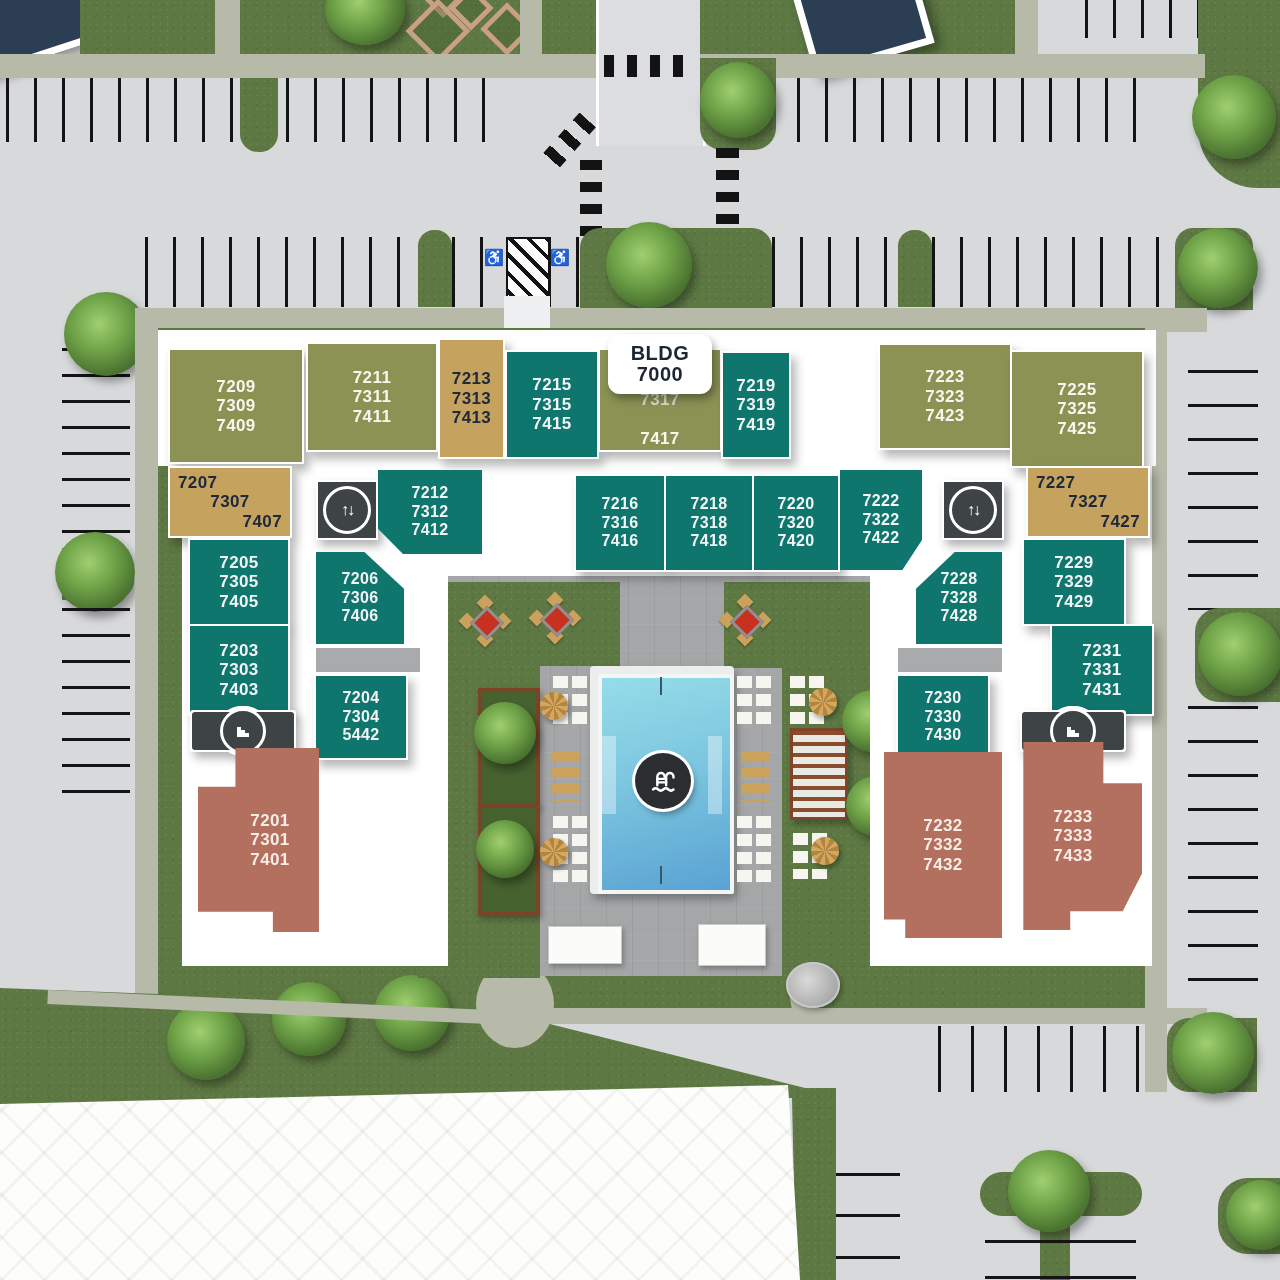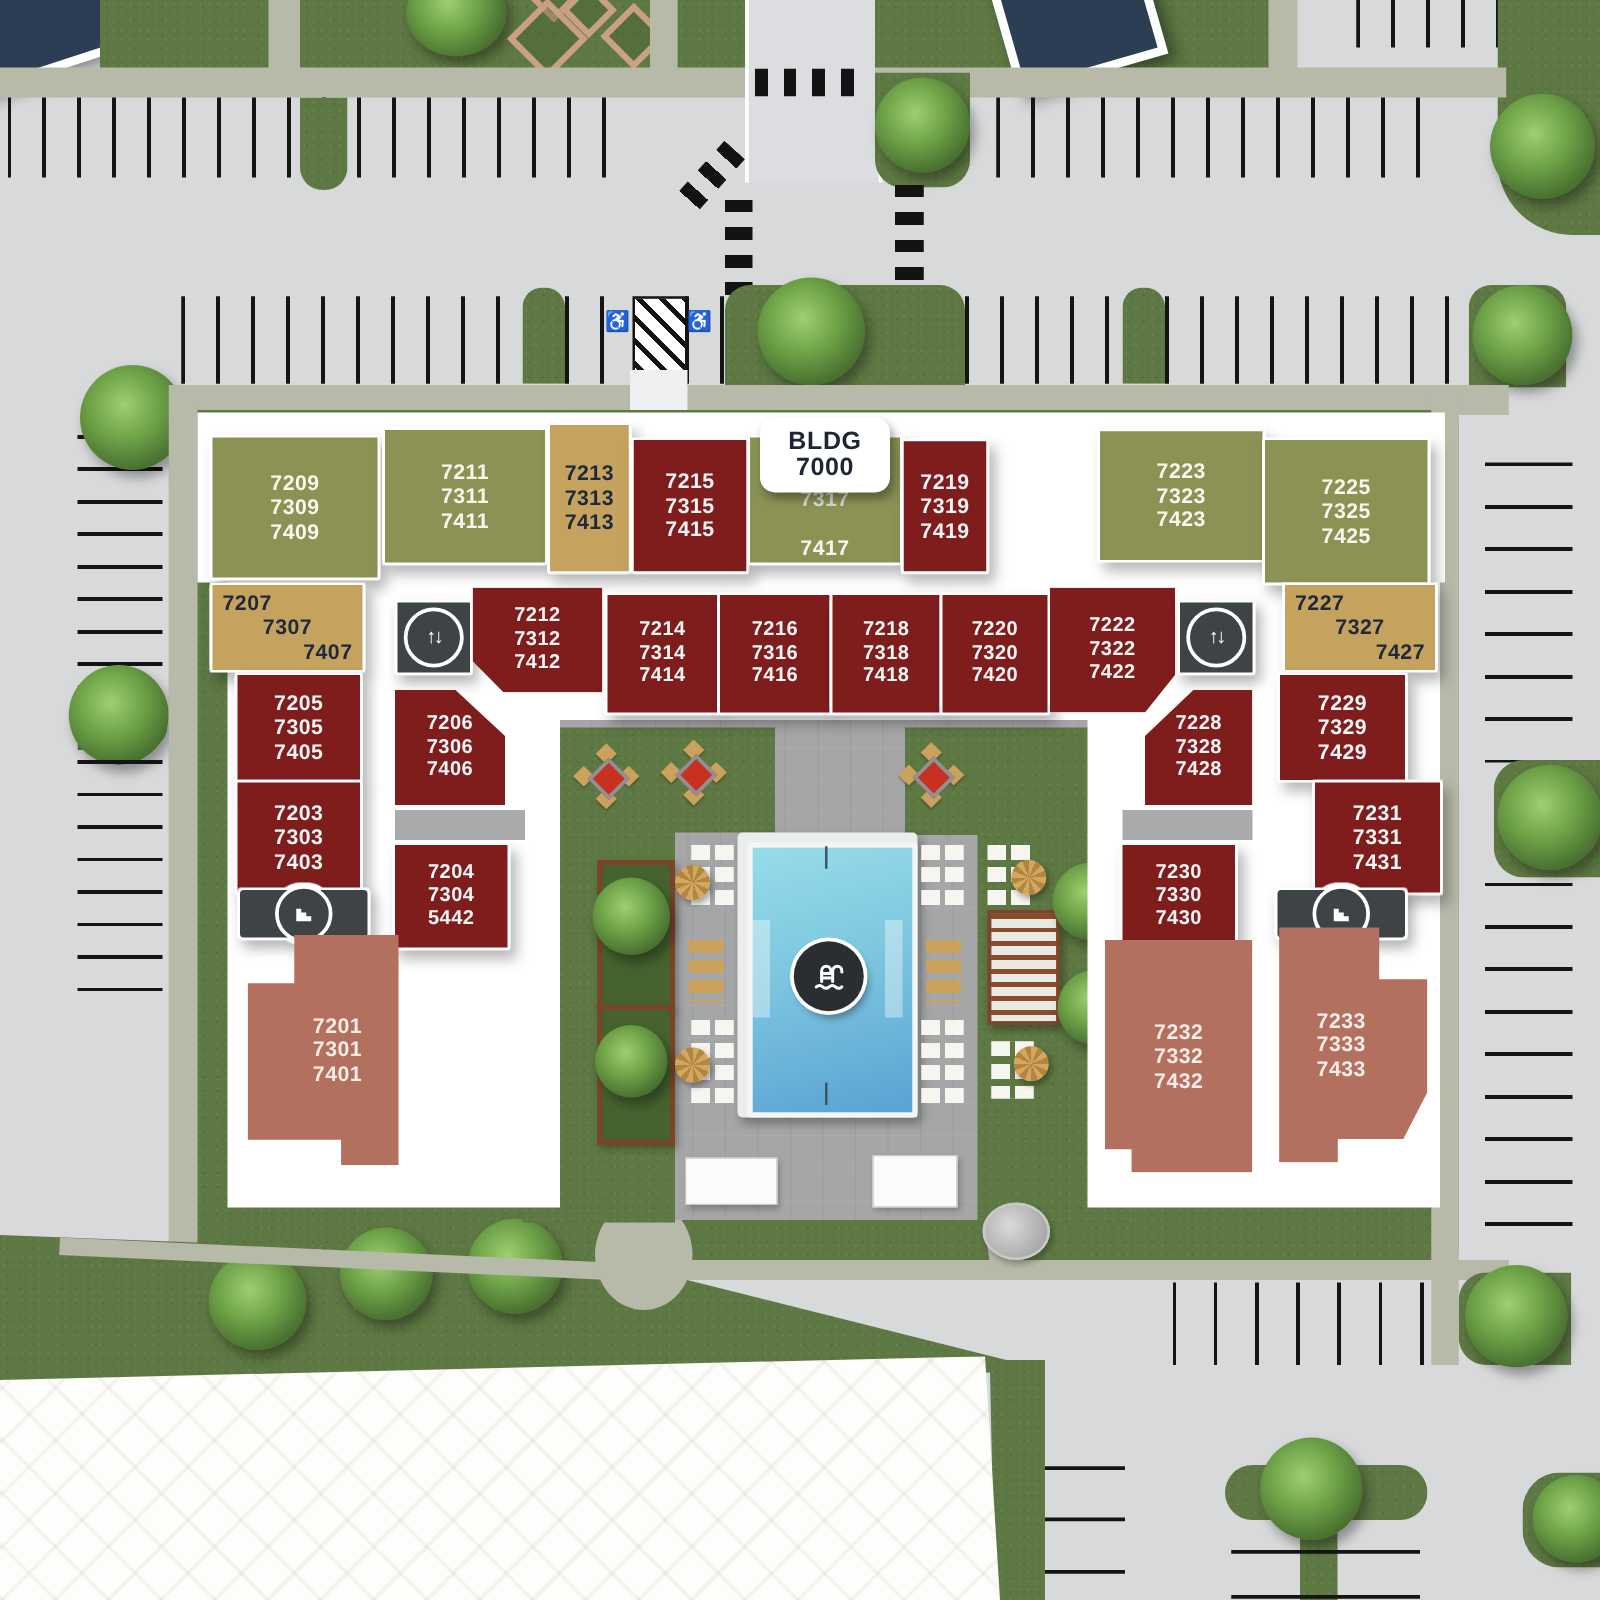--- a/index.html
+++ b/index.html
@@ -19,21 +19,21 @@
   .whitebg{background:#ffffff;}
   .tree{position:absolute;border-radius:50%;
     background:radial-gradient(circle at 42% 38%,#9fcf70 0%,#6fa348 38%,#4a7230 72%,#395c25 100%);
     box-shadow:4px 6px 9px rgba(0,0,0,.35);}
   .ub{position:absolute;display:flex;align-items:center;justify-content:center;
     text-align:center;font-weight:700;font-size:17px;line-height:1.15;
     letter-spacing:.4px;white-space:pre-line;
     filter:drop-shadow(2px 0 0 #fff) drop-shadow(-2px 0 0 #fff)
            drop-shadow(0 2px 0 #fff) drop-shadow(0 -2px 0 #fff)
            drop-shadow(5px 7px 5px rgba(0,0,0,.28));}
-  .u-navy{background:#7f1d1d;color:#f2f4f6;}
+  .u-navy{background:#0f766e;color:#f2f4f6;}
   .u-olive{background:#8b9254;color:#f7f7ee;}
   .u-tan{background:#c5a35f;color:#20293a;}
   .u-terra{background:#b4705e;color:#f8ece7;}
   .stairtxt{display:flex;flex-direction:column;width:100%;padding:0 8px;box-sizing:border-box;}
   .stairtxt span{display:block;}
   .t-l{text-align:left;} .t-c{text-align:center;} .t-r{text-align:right;}
   .graystrip{position:absolute;background:#a9aaab;
     filter:drop-shadow(2px 0 0 #fff) drop-shadow(-2px 0 0 #fff)
            drop-shadow(0 2px 0 #fff) drop-shadow(0 -2px 0 #fff);}
   .icon-dark{position:absolute;background:#3e4446;display:flex;align-items:center;justify-content:center;
@@ -301,33 +301,30 @@
   <div class="bldg-label" style="left:608px;top:334px;width:104px;height:60px;">BLDG
 7000</div>
 
   <div class="icon-dark" style="left:318px;top:482px;width:58px;height:56px;">
     <div class="ring" style="width:42px;height:42px;font-size:16px;font-weight:700;letter-spacing:-2px;">↑↓</div>
   </div>
   <div class="ub u-navy" style="left:378px;top:470px;width:104px;height:84px;font-size:16px;
     clip-path:polygon(0 0,100% 0,100% 100%,24% 100%,0 70%);">7212
 7312
 7412</div>
-  <div class="ub u-navy" style="left:486px;top:476px;width:88px;height:94px;font-size:16px;">7214
-7314
-7414</div>
   <div class="ub u-navy" style="left:576px;top:476px;width:88px;height:94px;font-size:16px;">7216
 7316
 7416</div>
   <div class="ub u-navy" style="left:666px;top:476px;width:86px;height:94px;font-size:16px;">7218
 7318
 7418</div>
   <div class="ub u-navy" style="left:754px;top:476px;width:84px;height:94px;font-size:16px;">7220
 7320
 7420</div>
-  <div class="ub u-navy" style="left:840px;top:470px;width:100px;height:100px;font-size:16px;
+  <div class="ub u-navy" style="left:840px;top:470px;width:82px;height:100px;font-size:16px;
     clip-path:polygon(0 0,100% 0,100% 70%,76% 100%,0 100%);">7222
 7322
 7422</div>
   <div class="icon-dark" style="left:944px;top:482px;width:58px;height:56px;">
     <div class="ring" style="width:42px;height:42px;font-size:16px;font-weight:700;letter-spacing:-2px;">↑↓</div>
   </div>
 
   <div class="ub u-tan" style="left:170px;top:468px;width:120px;height:68px;">
     <div class="stairtxt">
       <span class="t-l">7207</span>

